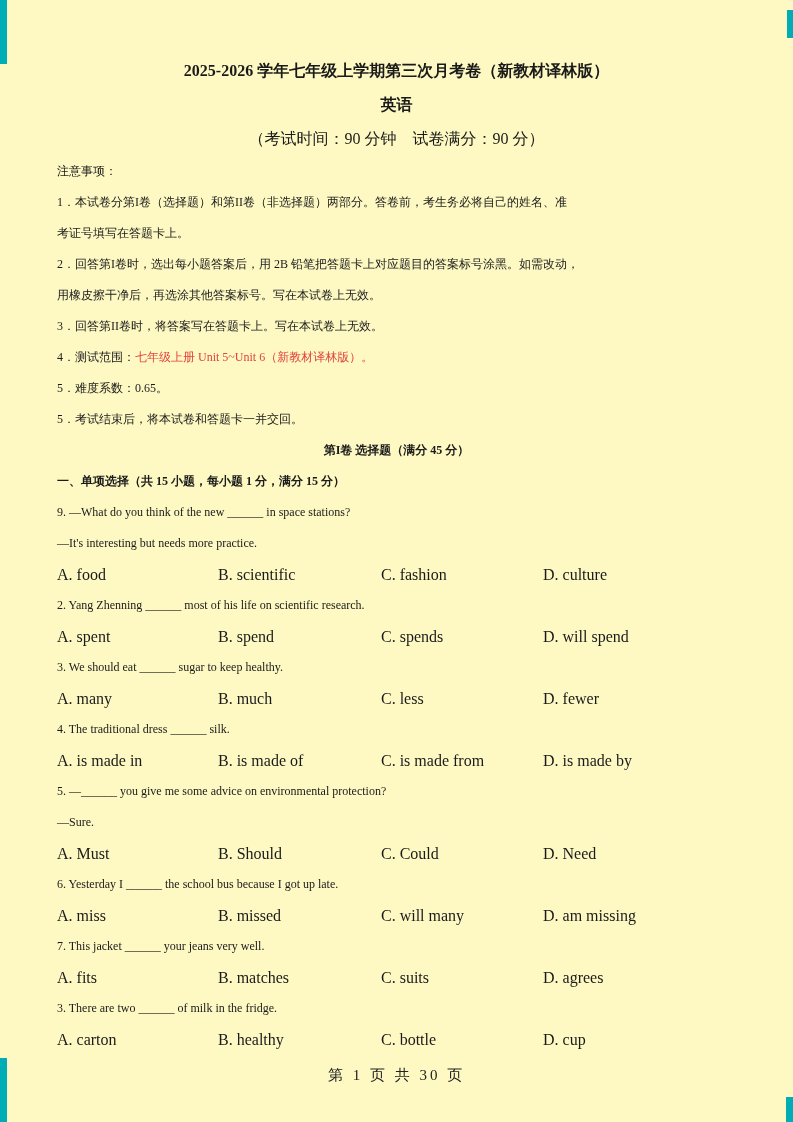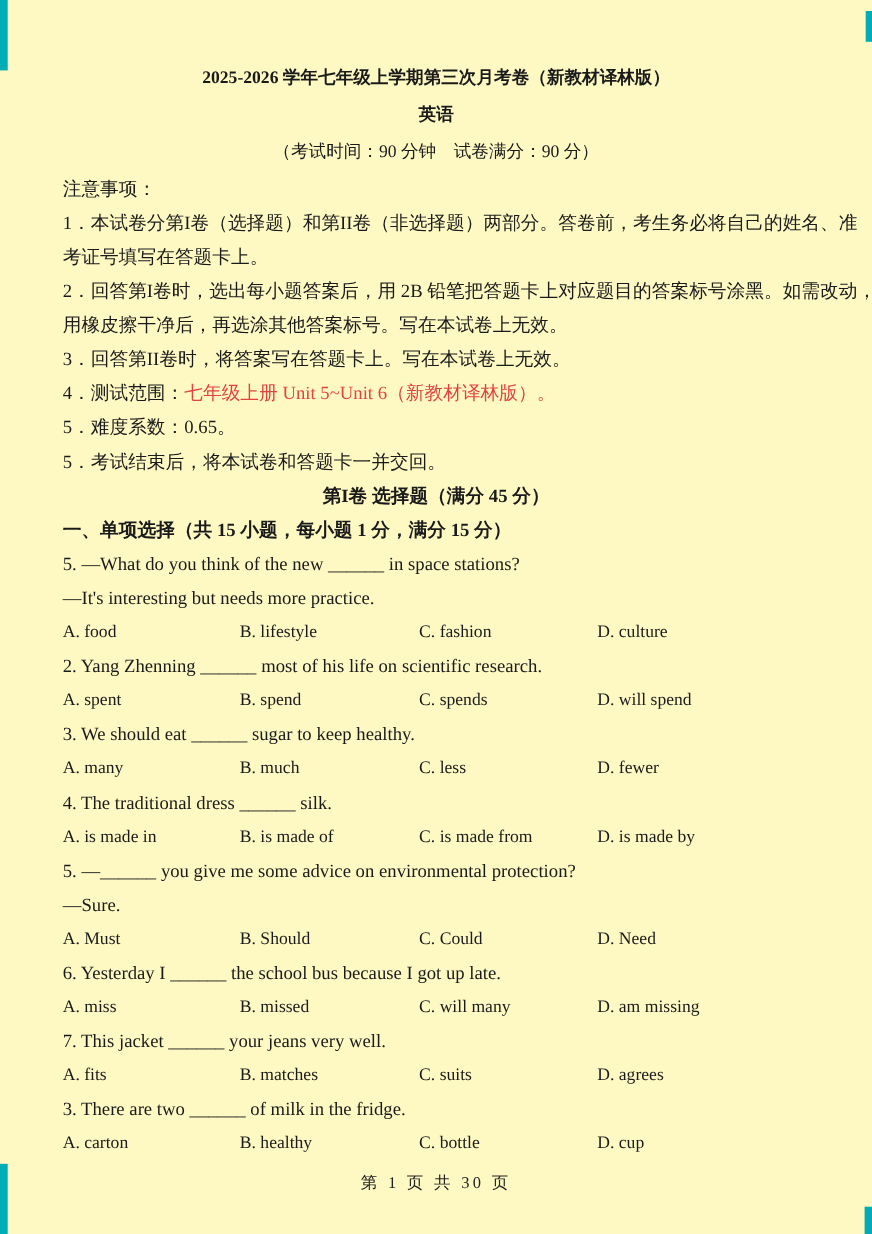--- a/index.html
+++ b/index.html
@@ -6,21 +6,21 @@
   .page{
     position:relative;
     width:793px;height:1122px;
     background:#fef9c3;
     overflow:hidden;
     font-family:"Liberation Serif","DejaVu Serif",serif;
     color:#1a1a1a;
   }
   .content{position:absolute;left:57px;right:57px;top:0;padding-top:54px;}
   .hline{height:34px;line-height:34px;font-size:16px;white-space:nowrap;}
-  .line{height:31px;line-height:31px;font-size:17px;white-space:nowrap;}
+  .line{height:31px;line-height:31px;font-size:12px;white-space:nowrap;}
   .center{text-align:center;}
   .bold{font-weight:bold;}
   .red{color:#e04340;}
   .options{display:flex;height:31px;line-height:31px;font-size:16px;white-space:nowrap;}
   .opt{display:block;}
   .opt:nth-child(1){width:161px;}
   .opt:nth-child(2){width:163px;}
   .opt:nth-child(3){width:162px;}
   .opt:nth-child(4){flex:1;}
   .footer{
@@ -56,25 +56,25 @@
     <div class="line">用橡皮擦干净后，再选涂其他答案标号。写在本试卷上无效。</div>
     <div class="line">3．回答第II卷时，将答案写在答题卡上。写在本试卷上无效。</div>
     <div class="line"><span>4．测试范围：</span><span class="red">七年级上册 Unit 5~Unit 6（新教材译林版）。</span></div>
     <div class="line">5．难度系数：0.65。</div>
     <div class="line">5．考试结束后，将本试卷和答题卡一并交回。</div>
 
     <div class="line center bold">第I卷 选择题（满分 45 分）</div>
     <div class="line bold">一、单项选择（共 15 小题，每小题 1 分，满分 15 分）</div>
 
     <div>
-      <div class="line">5. —What do you think of the new ______ in space stations?</div>
+      <div class="line">9. —What do you think of the new ______ in space stations?</div>
       <div class="line">—It's interesting but needs more practice.</div>
       <div class="options">
         <span class="opt">A. food</span>
-        <span class="opt">B. lifestyle</span>
+        <span class="opt">B. scientific</span>
         <span class="opt">C. fashion</span>
         <span class="opt">D. culture</span>
       </div>
     </div>
 
     <div>
       <div class="line">2. Yang Zhenning ______ most of his life on scientific research.</div>
       <div class="options">
         <span class="opt">A. spent</span>
         <span class="opt">B. spend</span>

